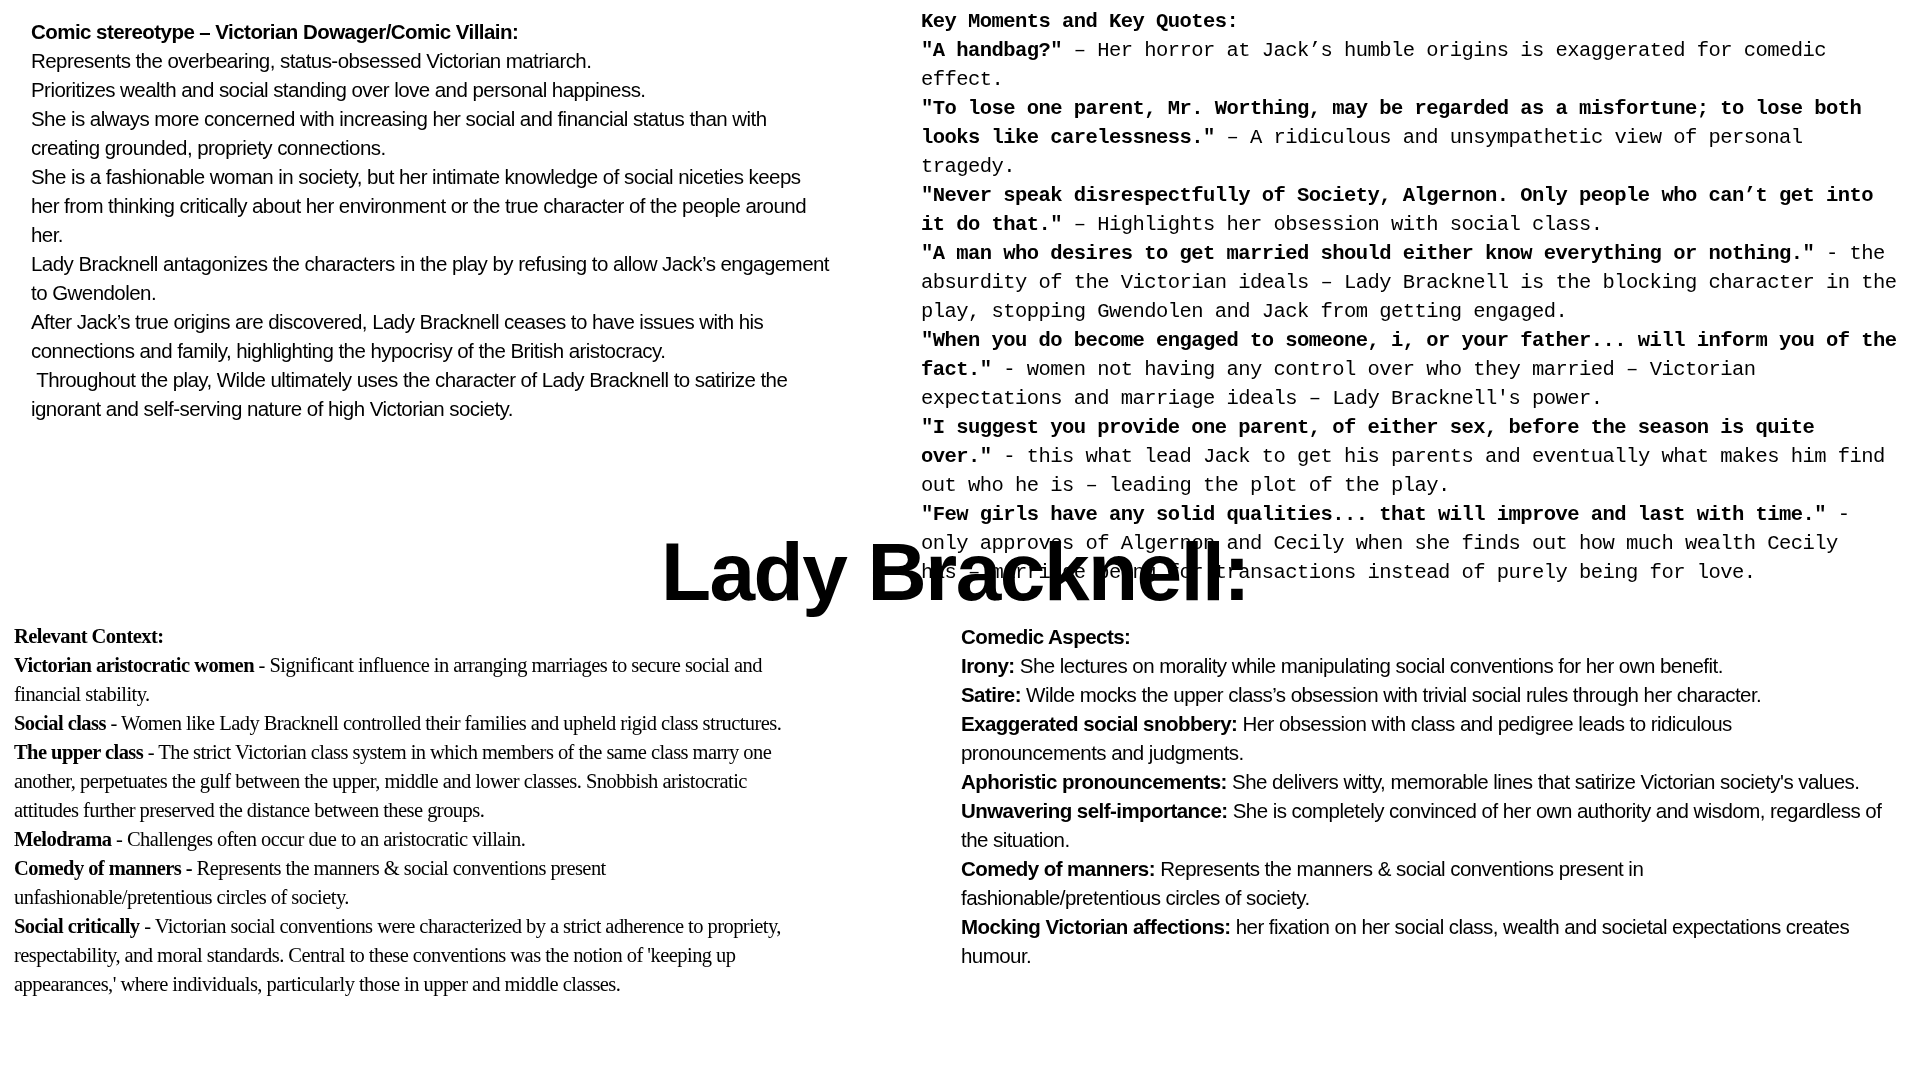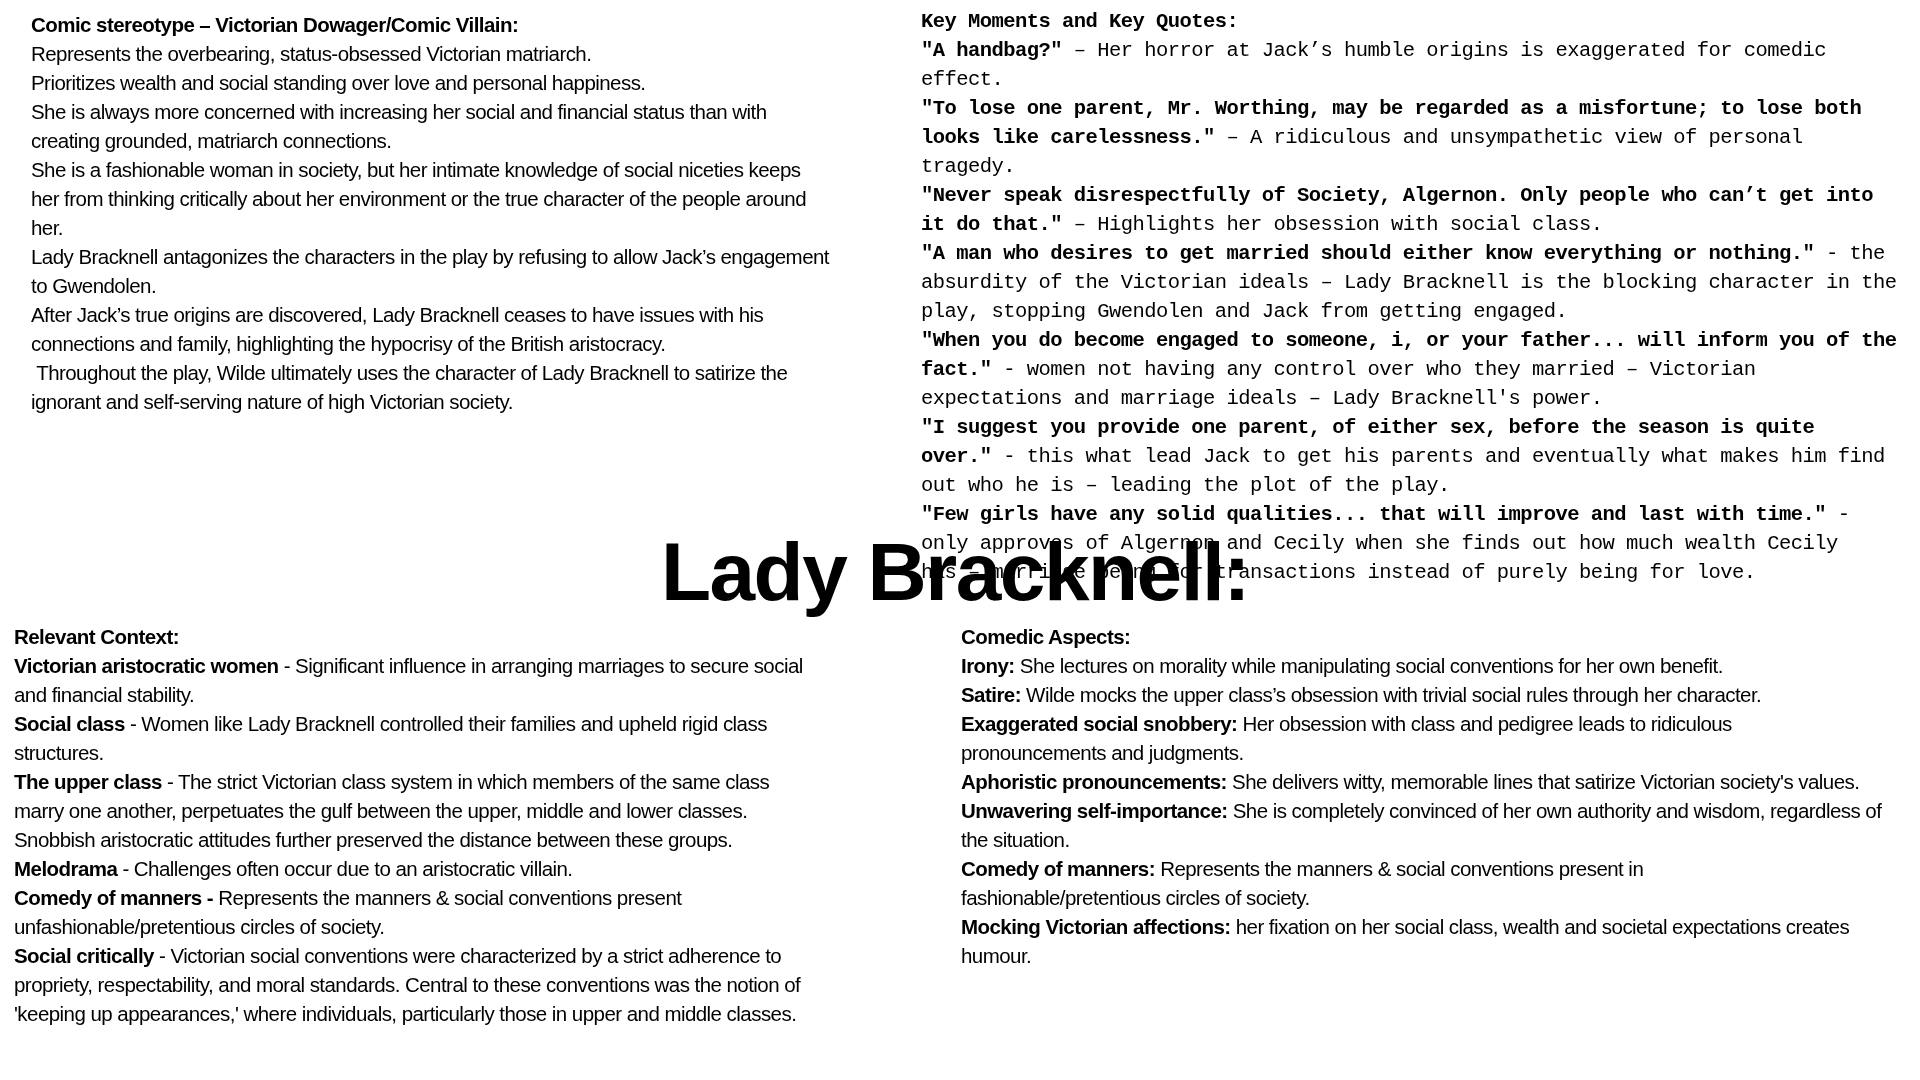--- a/index.html
+++ b/index.html
@@ -10,39 +10,39 @@
   }
   .block {
     position: absolute;
     font-size: 20.5px;
     line-height: 29px;
     letter-spacing: -0.55px;
   }
   .block p { margin: 0; }
   .block .heading { font-weight: bold; }
   .block b { font-weight: bold; }
-  #stereotype { left: 31px; top: 10px; width: 800px; }
+  #stereotype { left: 31px; top: 17px; width: 800px; }
   #quotes { left: 921px; top: 7px; width: 985px; font-family: Liberation Mono, monospace; }
-  #context { left: 14px; top: 622px; width: 800px; }
+  #context { left: 14px; top: 622px; width: 800px; font-family: Liberation Serif, serif; }
   #comedic { left: 921px; top: 622px; width: 985px; margin-left: 40px; }
   #title {
     position: absolute; left: 0; right: 0; top: 524px;
     text-align: center; font-weight: bold; font-size: 82px; line-height: 96px;
     letter-spacing: -1.5px;
     padding-left: 0; margin-left: -10px;
   }
 </style>
 </head>
 <body>
 
 <div class="block" id="stereotype">
   <p class="heading">Comic stereotype – Victorian Dowager/Comic Villain:</p>
   <p>Represents the overbearing, status-obsessed Victorian matriarch.</p>
   <p>Prioritizes wealth and social standing over love and personal happiness.</p>
-  <p style="width:790px">She is always more concerned with increasing her social and financial status than with creating grounded, matriarch connections.</p>
+  <p style="width:790px">She is always more concerned with increasing her social and financial status than with creating grounded, propriety connections.</p>
   <p style="width:795px">She is a fashionable woman in society, but her intimate knowledge of social niceties keeps her from thinking critically about her environment or the true character of the people around her.</p>
   <p style="width:800px">Lady Bracknell antagonizes the characters in the play by refusing to allow Jack’s engagement to Gwendolen.</p>
   <p style="width:790px">After Jack’s true origins are discovered, Lady Bracknell ceases to have issues with his connections and family, highlighting the hypocrisy of the British aristocracy.</p>
   <p style="width:790px; white-space:pre-wrap"> Throughout the play, Wilde ultimately uses the character of Lady Bracknell to satirize the ignorant and self-serving nature of high Victorian society.</p>
 </div>
 
 <div class="block" id="quotes">
   <p class="heading">Key Moments and Key Quotes:</p>
   <p><b>"A handbag?"</b><span> – Her horror at Jack’s humble origins is exaggerated for comedic effect.</span></p>
   <p style="width:950px"><b>"To lose one parent, Mr. Worthing, may be regarded as a misfortune; to lose both looks like carelessness."</b><span> – A ridiculous and unsympathetic view of personal tragedy.</span></p>

